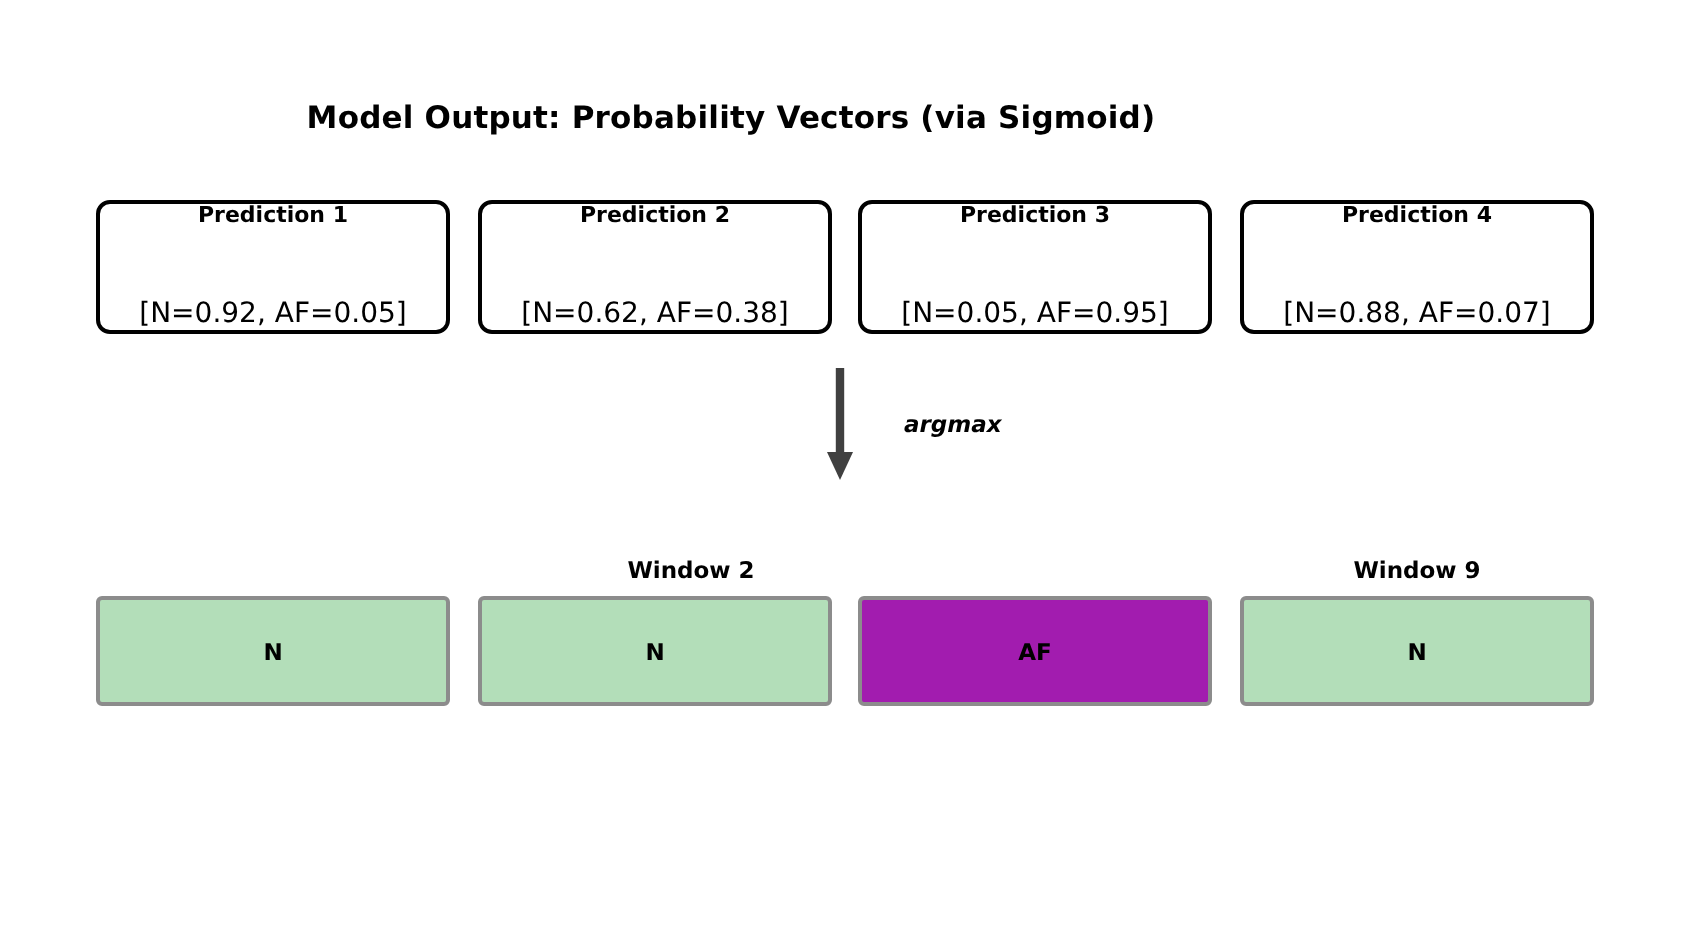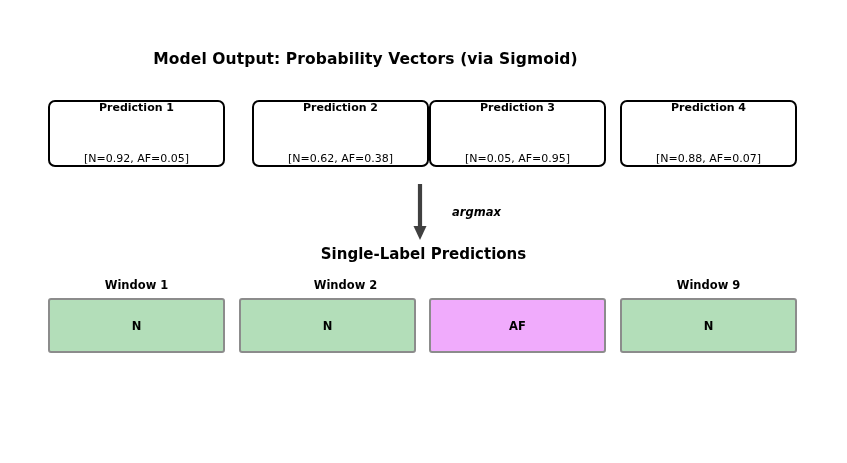--- a/index.html
+++ b/index.html
@@ -72,21 +72,21 @@
     justify-content: space-between;
     gap: 3px;
   }
   .pred-box .pred-title {
     font-size: 11px;
     font-weight: bold;
     line-height: 1.1;
     white-space: nowrap;
   }
   .pred-box .pred-vec {
-    font-size: 11px;
+    font-size: 14px;
     font-weight: normal;
     line-height: 1.1;
     white-space: nowrap;
   }
 
   
   .arrow-wrap {
     position: absolute;
     left: 404px;
     top: 180px;
@@ -147,21 +147,21 @@
 
   <div class="fig-title">Model Output: Probability Vectors (via Sigmoid)</div>
 
   <div class="pred-row">
 
     <div class="pred-box" style="left:48px">
       <div class="pred-title">Prediction 1</div>
       <div class="pred-vec">[N=0.92, AF=0.05]</div>
     </div>
 
-    <div class="pred-box" style="left:252px">
+    <div class="pred-box" style="left:239px">
       <div class="pred-title">Prediction 2</div>
       <div class="pred-vec">[N=0.62, AF=0.38]</div>
     </div>
 
     <div class="pred-box" style="left:429px">
       <div class="pred-title">Prediction 3</div>
       <div class="pred-vec">[N=0.05, AF=0.95]</div>
     </div>
 
     <div class="pred-box" style="left:620px">
@@ -173,35 +173,33 @@
 
   <div class="arrow-wrap">
     <svg width="60" height="62" viewBox="0 0 60 62">
       <line x1="16" y1="4" x2="16" y2="48" stroke="#404040" stroke-width="4.2" stroke-linecap="butt"></line>
       <polygon points="16,60 9.5,46 22.5,46" fill="#404040"></polygon>
     </svg>
   </div>
 
   <div class="arrow-label">argmax</div>
 
-  <div class="section-title">Single-Label Predictions</div>
 
   <div class="win-row">
 
-    <div class="win-label" style="left:48px">Window 1</div>
     <div class="win-box" style="left:48px; background:#b3deb9">
       <span class="win-class">N</span>
     </div>
 
     <div class="win-label" style="left:257px">Window 2</div>
     <div class="win-box" style="left:239px; background:#b3deb9">
       <span class="win-class">N</span>
     </div>
 
-    <div class="win-box" style="left:429px; background:#f0abfc">
+    <div class="win-box" style="left:429px; background:#a21caf">
       <span class="win-class">AF</span>
     </div>
 
     <div class="win-label" style="left:620px">Window 9</div>
     <div class="win-box" style="left:620px; background:#b3deb9">
       <span class="win-class">N</span>
     </div>
 
   </div>
 

